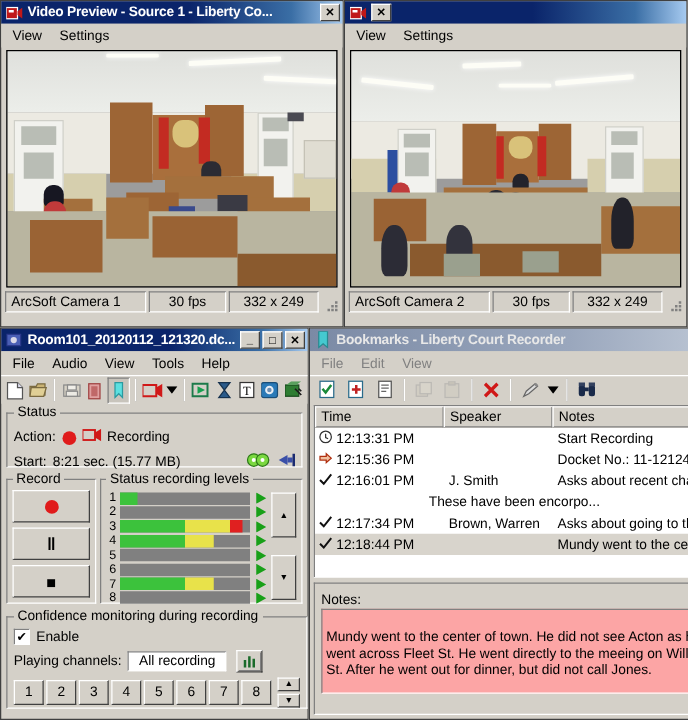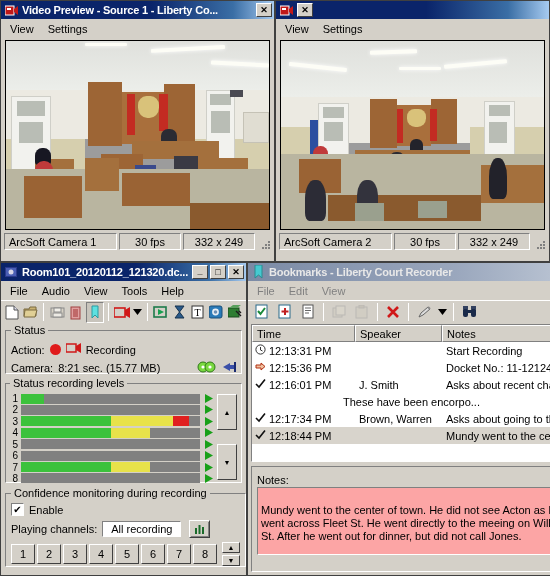--- a/index.html
+++ b/index.html
@@ -435,21 +435,21 @@
       <span class="rec-dot"></span>
       <span>
         <svg width="15" height="11">
             <rect x="0" y="1" width="10" height="8" fill="none" stroke="#d01818" stroke-width="1.5"></rect>
             <polygon points="10,3 15,0 15,10 10,7" fill="#d01818"></polygon>
           </svg>
       </span>
       <span class="label">Recording</span>
     </div>
     <div class="row" style="margin-top:5px">
-      <span class="label">Camera:</span>
+      <span class="label">Start:</span>
       <span class="label">8:21 sec. (15.77 MB)</span>
       <span style="margin-left:auto;display:flex;gap:3px;align-items:center">
         <span>
           <svg width="19" height="12">
               <circle cx="6" cy="6" r="5" fill="#7ad840" stroke="#2f7a1a"></circle>
               <circle cx="13" cy="6" r="5" fill="#7ad840" stroke="#2f7a1a"></circle>
               <circle cx="6" cy="6" r="1.6" fill="#fff"></circle>
               <circle cx="13" cy="6" r="1.6" fill="#fff"></circle>
             </svg>
         </span>
@@ -458,20 +458,28 @@
               <path d="M11 2 L4 6 L11 10 Z" fill="#3a4fa8"></path>
               <rect x="11" y="4" width="4" height="4" fill="#3a4fa8"></rect>
               <rect x="15" y="1" width="2" height="10" fill="#1a2a70"></rect>
             </svg>
         </span>
       </span>
     </div>
   </fieldset>
 
   <div style="display:flex;margin:3px 4px 0 4px;gap:3px;">
+    <fieldset class="grp" style="width:72px;height:106px;padding:3px 4px 4px 4px">
+      <legend>Record</legend>
+      <div class="btnbox" style="height:26px;margin-bottom:4px">
+        <span class="rec-dot"></span>
+      </div>
+      <div class="btnbox" style="height:26px;margin-bottom:4px;font-size:14px;font-weight:bold">‖</div>
+      <div class="btnbox" style="height:26px;font-size:13px">■</div>
+    </fieldset>
 
     <fieldset class="grp" style="flex:1;height:106px;padding:3px 4px 4px 4px">
       <legend>Status recording levels</legend>
       <div style="display:flex;gap:4px;align-items:stretch;height:92px">
         <div id="ch-list" style="flex:1;display:flex;flex-direction:column;justify-content:space-between;padding-top:1px">
             <div class="chrow">
               <span class="chnum">1</span>
               <div class="meter">
                 <div class="seg" style="left: 0%; width: 13%; background: rgb(60, 194, 60);"></div>
               </div>

